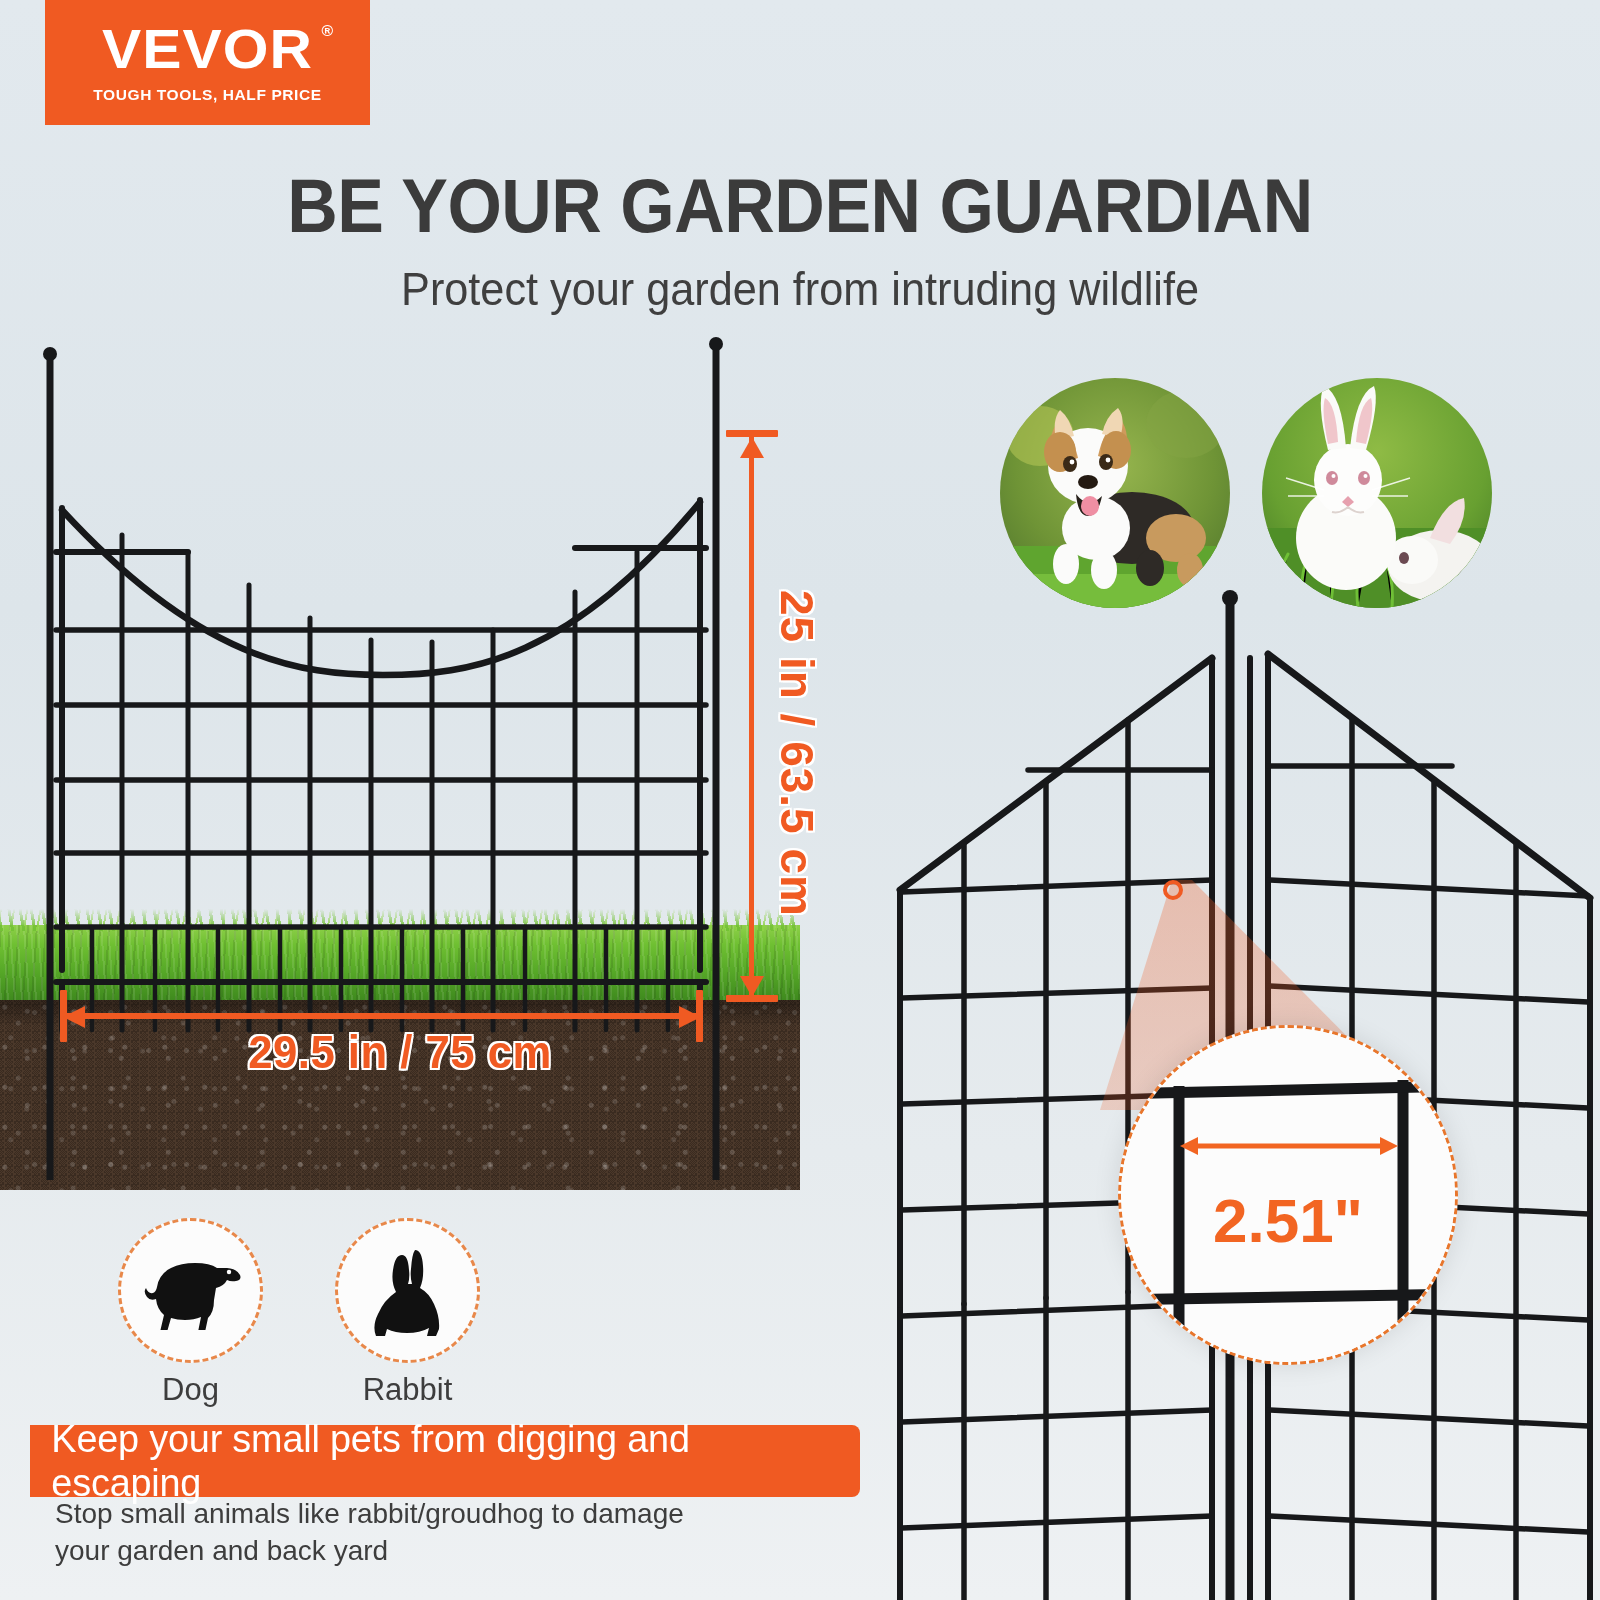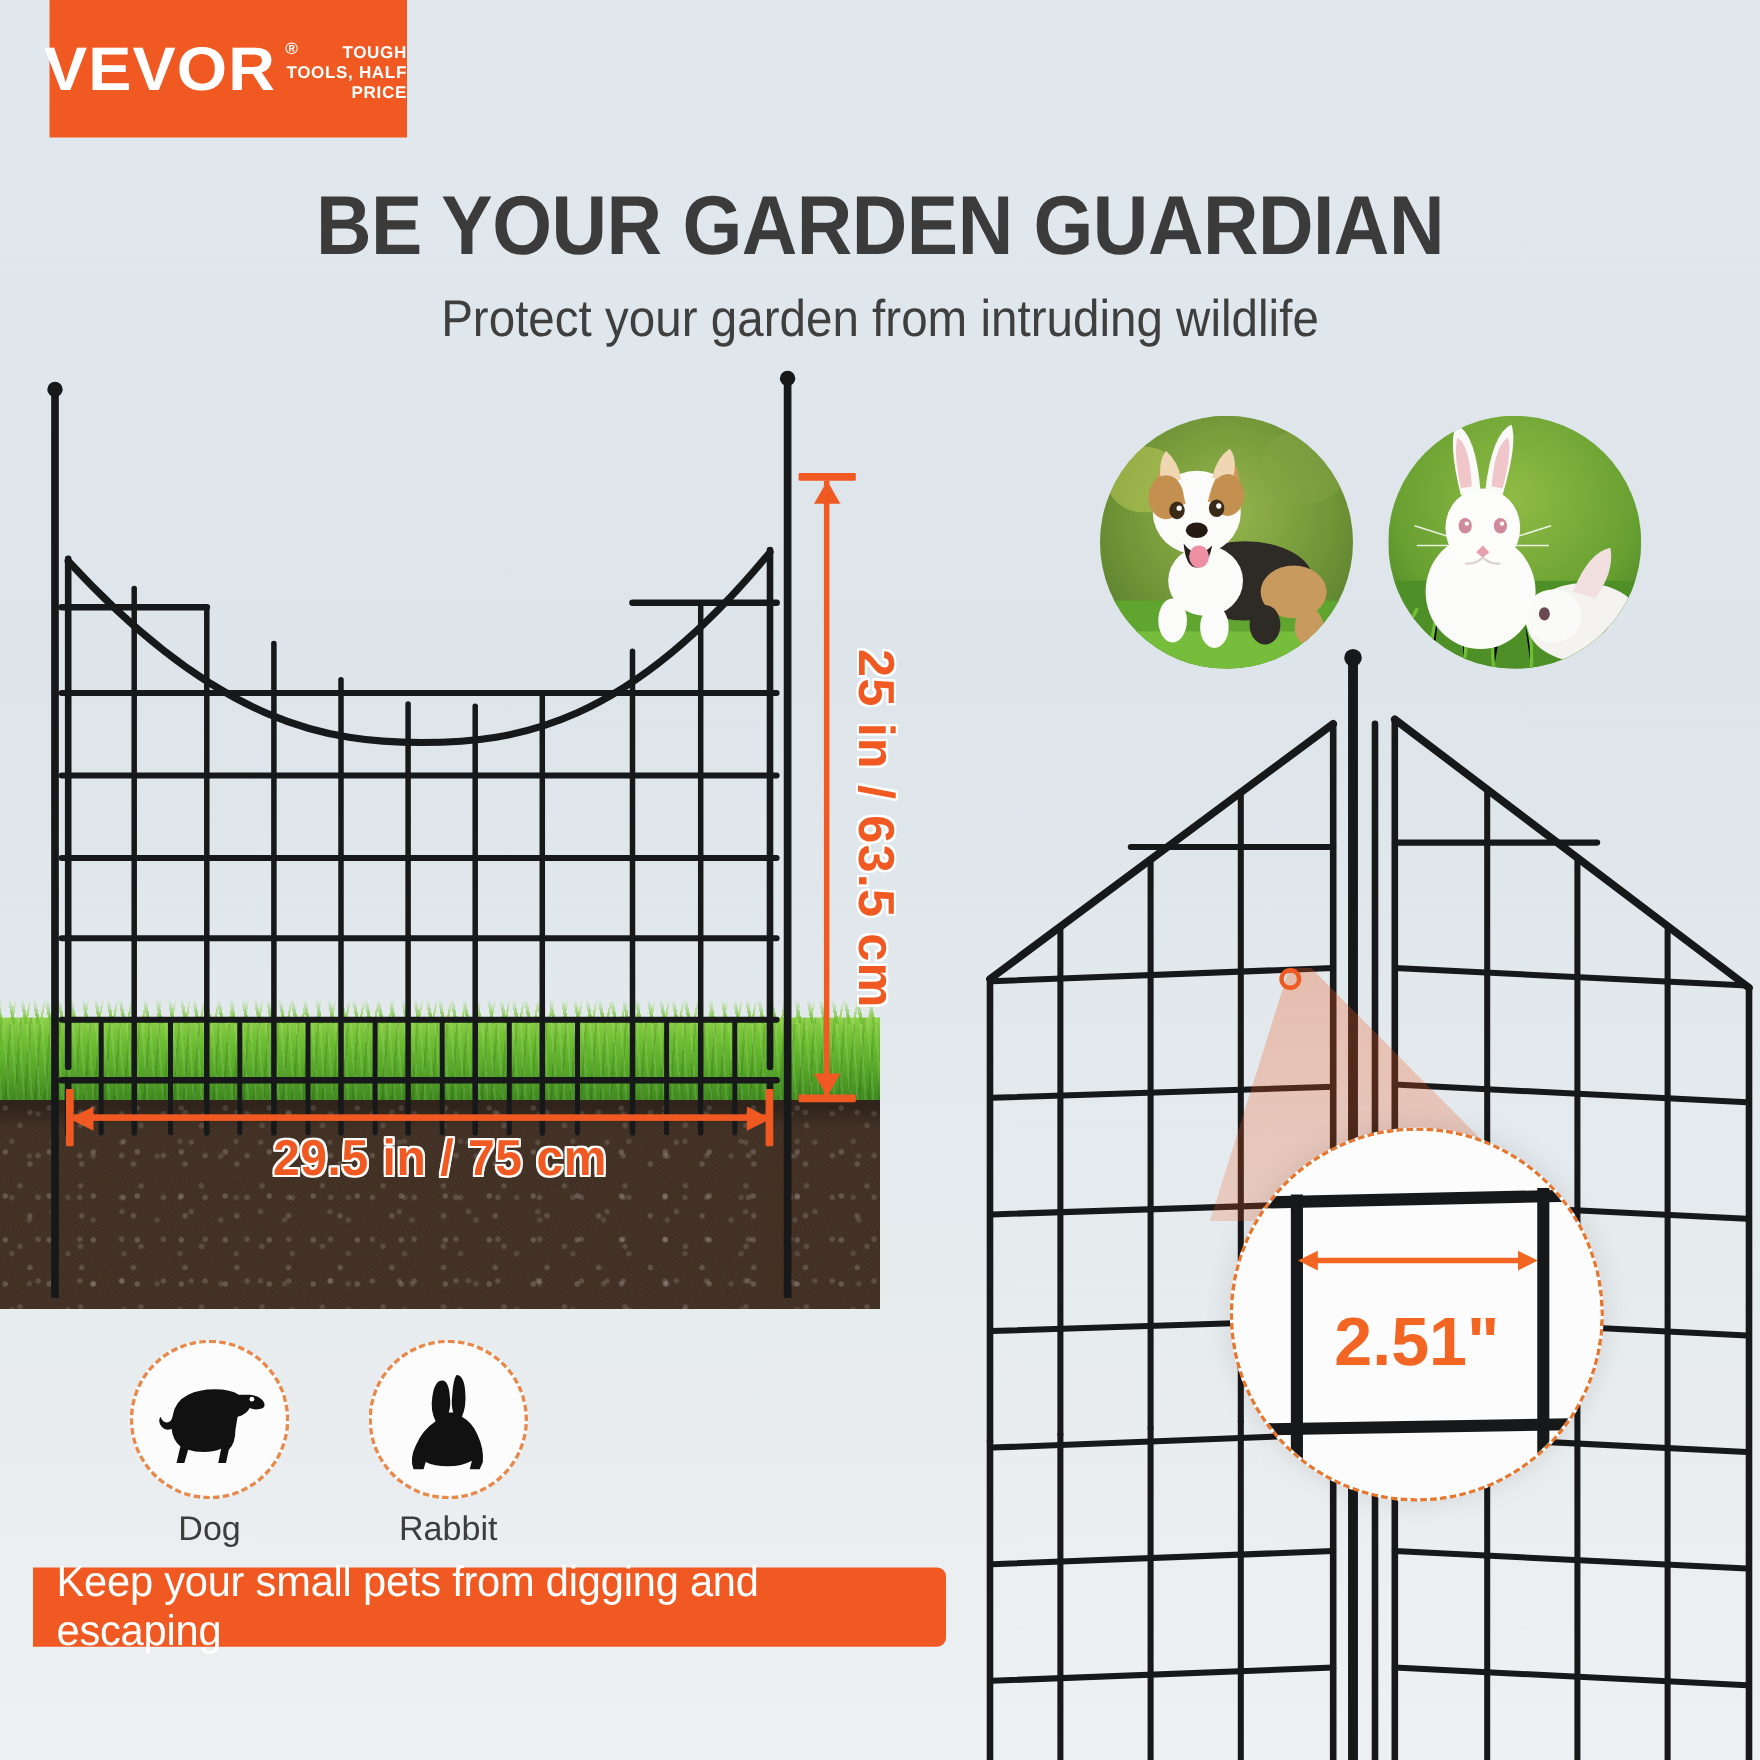--- a/index.html
+++ b/index.html
@@ -12,21 +12,21 @@
   }
   #stage {
     position:absolute; inset:0;
     background:linear-gradient(180deg,#e2e9ee 0%, #dde5ea 38%, #e6ebee 72%, #eef1f3 100%);
   }
 
   
   #logo {
     position:absolute; left:45px; top:0; width:325px; height:125px;
     background:#F05A22;
-    display:flex; flex-direction:row; align-items:center; justify-content:center;
+    display:flex; flex-direction:column; align-items:center; justify-content:center;
   }
   #logo .wordmark {
     font-size:56px; font-weight:bold; color:#ffffff; letter-spacing:1px;
     line-height:1; position:relative; font-stretch:condensed;
     transform:scaleX(1.05);
   }
   #logo .reg {
     position:absolute; right:-20px; top:2px; font-size:15px; font-weight:bold;
   }
   #logo .tagline {
@@ -437,14 +437,18 @@
       <div class="name">Rabbit</div>
     </div>
 
 
   </div>
 
   <div id="banner">
     <div class="txt">Keep your small pets from digging and escaping</div>
   </div>
 
+  <div id="footnote">
+    <div>Stop small animals like rabbit/groudhog to damage</div>
+    <div>your garden and back yard</div>
+  </div>
 
 </div>
 
 </body></html>

